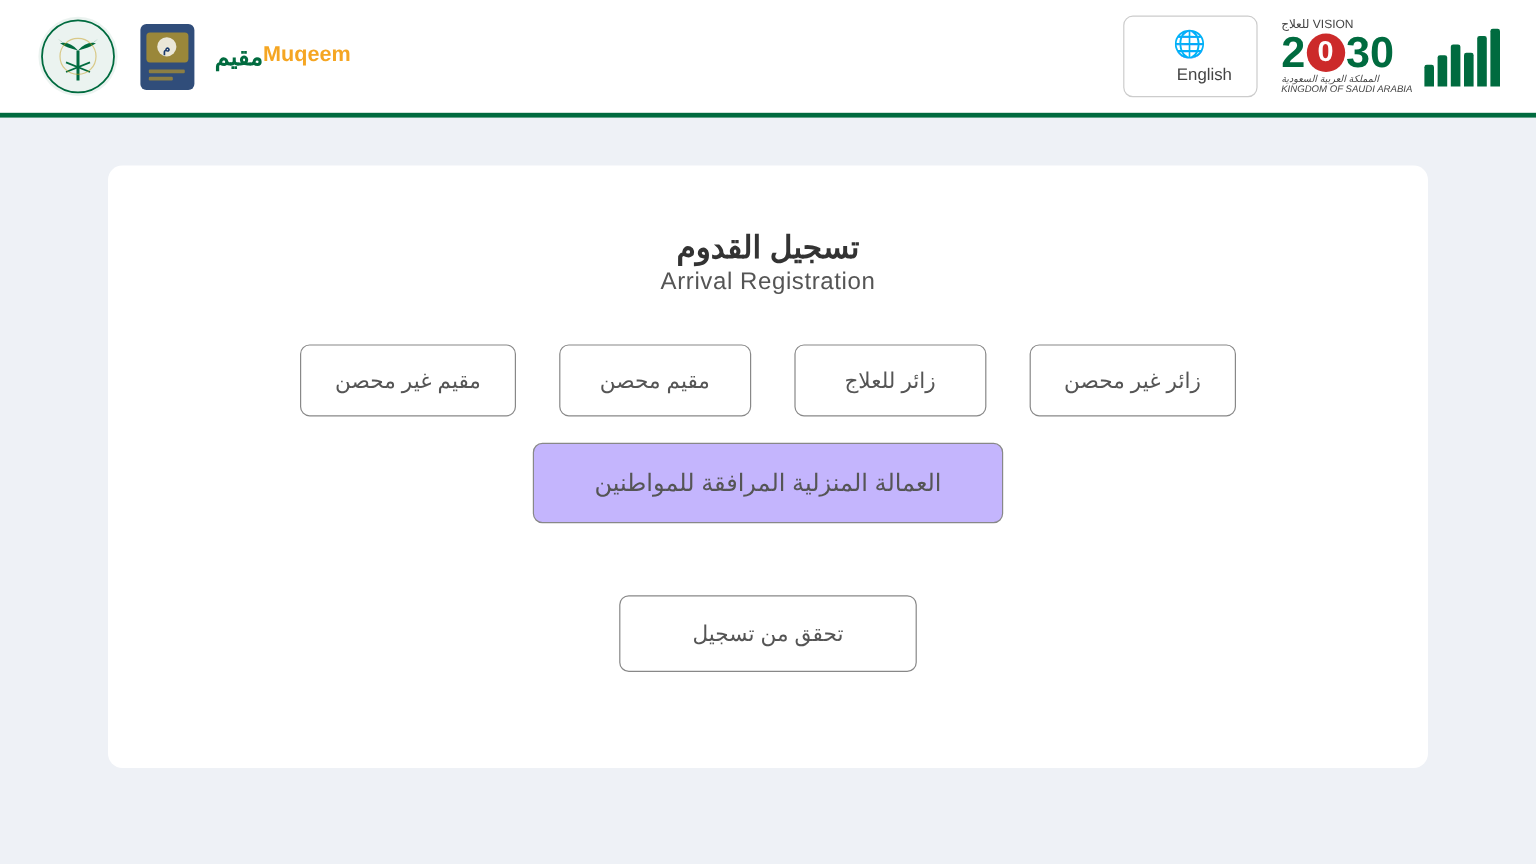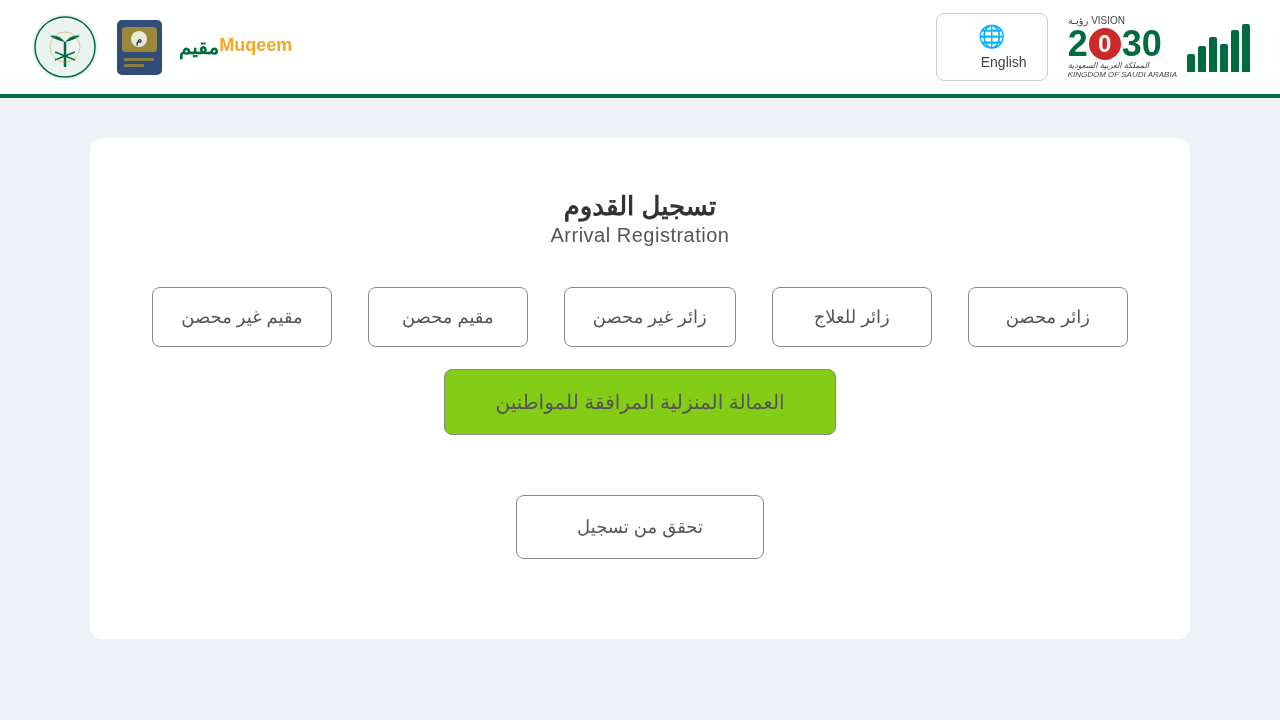--- a/index.html
+++ b/index.html
@@ -152,21 +152,21 @@
       direction: rtl;
       min-width: 160px;
       text-align: center;
       font-family: inherit;
       transition: background 0.2s;
     }
 
     .option-btn-wide {
       border: 1.5px solid #888;
       border-radius: 8px;
-      background: #84cc16;
+      background: #c4b5fd;
       padding: 20px 50px;
       font-size: 20px;
       color: #555;
       cursor: pointer;
       direction: rtl;
       text-align: center;
       font-family: inherit;
       margin-bottom: 60px;
       transition: background 0.2s;
     }
@@ -277,21 +277,21 @@
 
   <div class="header-right">
 
     <button class="english-btn">
       <span class="globe-icon">🌐</span>
       <span class="english-label">English</span>
     </button>
 
     <div class="vision-container">
       <div class="vision-2030-block">
-        <span class="vision-arabic-text">VISION رؤيـة</span>
+        <span class="vision-arabic-text">VISION للعلاج</span>
         <div class="vision-number">
           <span class="v20">2</span>
             <span class="v0-circle">0</span>
             <span class="v30end">30</span>
         </div>
         <span class="vision-ksa">المملكة العربية السعودية</span>
         <span class="vision-ksa">KINGDOM OF SAUDI ARABIA</span>
       </div>
 
       <div class="bars-icon">
@@ -310,23 +310,22 @@
   <div class="card">
 
     <div class="page-title">
       <div class="title-arabic">تسجيل القدوم</div>
       <div class="title-english">Arrival Registration</div>
     </div>
 
     <div class="buttons-row">
       <button class="option-btn">مقيم غير محصن</button>
       <button class="option-btn">مقيم محصن</button>
+      <button class="option-btn">زائر للعلاج</button>
       <button class="option-btn">زائر غير محصن</button>
-      <button class="option-btn">زائر للعلاج</button>
-      <button class="option-btn">زائر محصن</button>
     </div>
 
     <button class="option-btn-wide">العمالة المنزلية المرافقة للمواطنين</button>
 
     <button class="check-btn">تحقق من تسجيل</button>
 
   </div>
 </main>
 
 </body></html>

